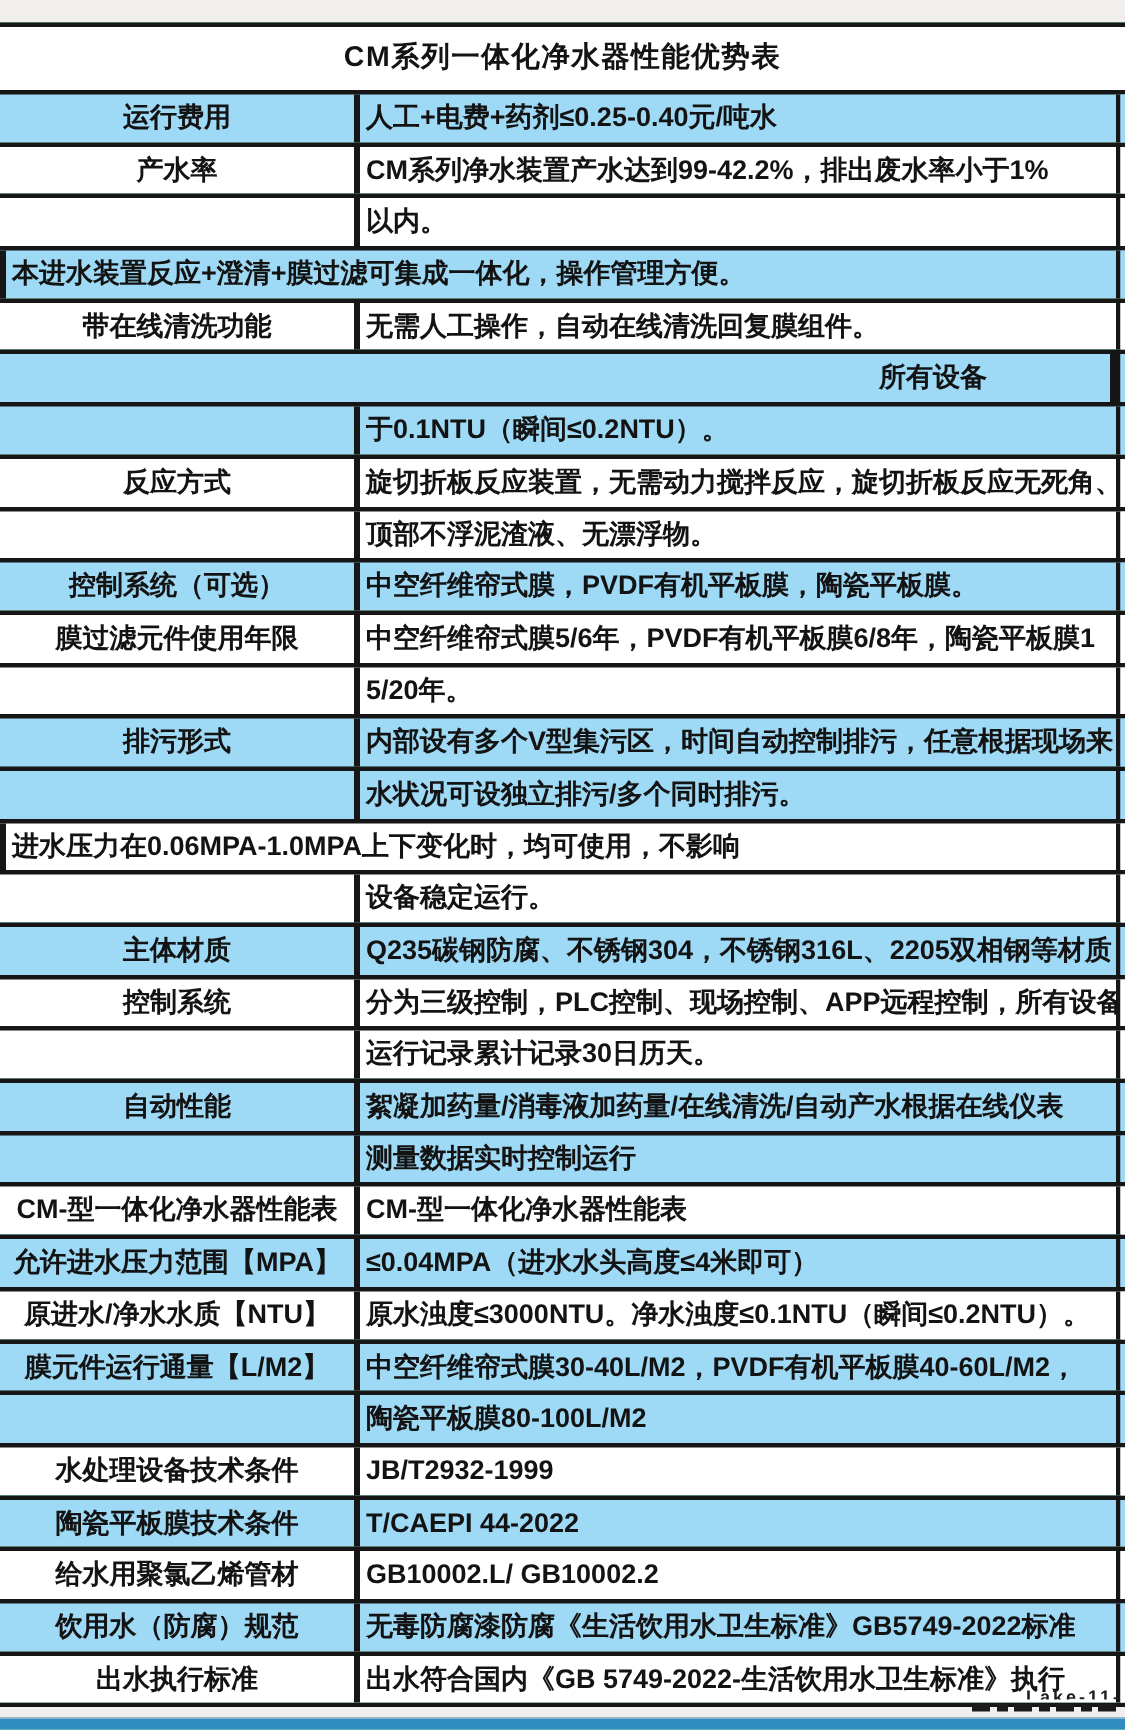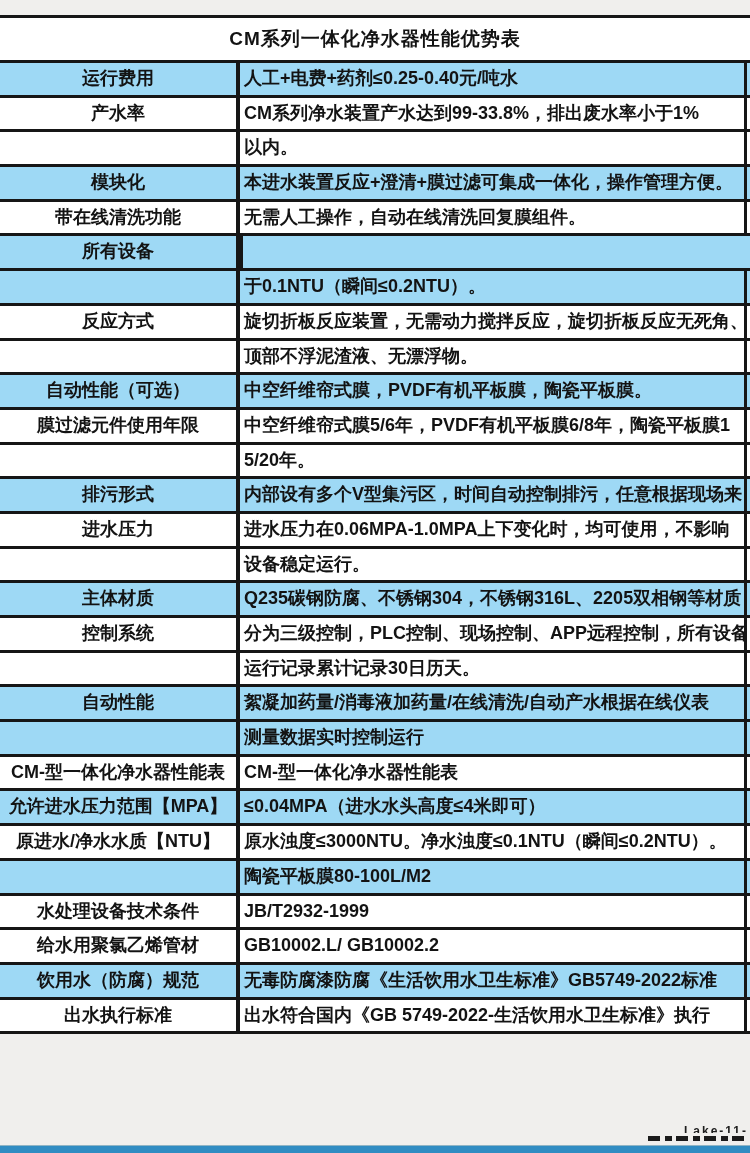--- a/index.html
+++ b/index.html
@@ -17,20 +17,21 @@
     background:#22c55e;
   }
   .title-row{
     height:42px;line-height:42px;text-align:center;
     background:#ffffff;font-size:19px;font-weight:700;
     letter-spacing:1px;
   }
   .row{
     display:flex;height:31.7px;background:#ffffff;
     border-top:3px solid #161616;
+    justify-content:flex-end;
   }
   .row.hl{background:#9ed9f5;}
   .cell-label{
     width:236px;flex:0 0 236px;text-align:center;
     line-height:31.7px;font-size:18px;font-weight:600;
     white-space:nowrap;overflow:hidden;
   }
   .col-divider{
     width:4px;flex:0 0 4px;background:#161616;
   }
@@ -68,33 +69,32 @@
       <div class="row hl">
     <div class="cell-label">运行费用</div>
     <div class="col-divider"></div>
     <div class="cell-value">人工+电费+药剂≤0.25-0.40元/吨水</div>
     <div class="right-border"></div>
     <div class="right-sliver" style="background: rgb(158, 217, 245);"></div>
   </div>
       <div class="row">
     <div class="cell-label">产水率</div>
     <div class="col-divider"></div>
-    <div class="cell-value">CM系列净水装置产水达到99-33.8%，排出废水率小于1%</div>
+    <div class="cell-value">CM系列净水装置产水达到99-42.2%，排出废水率小于1%</div>
     <div class="right-border"></div>
     <div class="right-sliver" style="background: rgb(255, 255, 255);"></div>
   </div>
       <div class="row">
     <div class="cell-label"></div>
     <div class="col-divider"></div>
     <div class="cell-value">以内。</div>
     <div class="right-border"></div>
     <div class="right-sliver" style="background: rgb(255, 255, 255);"></div>
   </div>
       <div class="row hl">
-    <div class="cell-label">模块化</div>
     <div class="col-divider"></div>
     <div class="cell-value">本进水装置反应+澄清+膜过滤可集成一体化，操作管理方便。</div>
     <div class="right-border"></div>
     <div class="right-sliver" style="background: rgb(158, 217, 245);"></div>
   </div>
       <div class="row">
     <div class="cell-label">带在线清洗功能</div>
     <div class="col-divider"></div>
     <div class="cell-value">无需人工操作，自动在线清洗回复膜组件。</div>
     <div class="right-border"></div>
@@ -121,21 +121,21 @@
     <div class="right-sliver" style="background: rgb(255, 255, 255);"></div>
   </div>
       <div class="row">
     <div class="cell-label"></div>
     <div class="col-divider"></div>
     <div class="cell-value">顶部不浮泥渣液、无漂浮物。</div>
     <div class="right-border"></div>
     <div class="right-sliver" style="background: rgb(255, 255, 255);"></div>
   </div>
       <div class="row hl">
-    <div class="cell-label">自动性能（可选）</div>
+    <div class="cell-label">控制系统（可选）</div>
     <div class="col-divider"></div>
     <div class="cell-value">中空纤维帘式膜，PVDF有机平板膜，陶瓷平板膜。</div>
     <div class="right-border"></div>
     <div class="right-sliver" style="background: rgb(158, 217, 245);"></div>
   </div>
       <div class="row">
     <div class="cell-label">膜过滤元件使用年限</div>
     <div class="col-divider"></div>
     <div class="cell-value">中空纤维帘式膜5/6年，PVDF有机平板膜6/8年，陶瓷平板膜1</div>
     <div class="right-border"></div>
@@ -148,22 +148,28 @@
     <div class="right-border"></div>
     <div class="right-sliver" style="background: rgb(255, 255, 255);"></div>
   </div>
       <div class="row hl">
     <div class="cell-label">排污形式</div>
     <div class="col-divider"></div>
     <div class="cell-value">内部设有多个V型集污区，时间自动控制排污，任意根据现场来</div>
     <div class="right-border"></div>
     <div class="right-sliver" style="background: rgb(158, 217, 245);"></div>
   </div>
-      <div class="row">
-    <div class="cell-label">进水压力</div>
+      <div class="row hl">
+    <div class="cell-label"></div>
+    <div class="col-divider"></div>
+    <div class="cell-value">水状况可设独立排污/多个同时排污。</div>
+    <div class="right-border"></div>
+    <div class="right-sliver" style="background: rgb(158, 217, 245);"></div>
+  </div>
+      <div class="row">
     <div class="col-divider"></div>
     <div class="cell-value">进水压力在0.06MPA-1.0MPA上下变化时，均可使用，不影响</div>
     <div class="right-border"></div>
     <div class="right-sliver" style="background: rgb(255, 255, 255);"></div>
   </div>
       <div class="row">
     <div class="cell-label"></div>
     <div class="col-divider"></div>
     <div class="cell-value">设备稳定运行。</div>
     <div class="right-border"></div>
@@ -219,32 +225,46 @@
     <div class="right-sliver" style="background: rgb(158, 217, 245);"></div>
   </div>
       <div class="row">
     <div class="cell-label">原进水/净水水质【NTU】</div>
     <div class="col-divider"></div>
     <div class="cell-value">原水浊度≤3000NTU。净水浊度≤0.1NTU（瞬间≤0.2NTU）。</div>
     <div class="right-border"></div>
     <div class="right-sliver" style="background: rgb(255, 255, 255);"></div>
   </div>
       <div class="row hl">
+    <div class="cell-label">膜元件运行通量【L/M2】</div>
+    <div class="col-divider"></div>
+    <div class="cell-value">中空纤维帘式膜30-40L/M2，PVDF有机平板膜40-60L/M2，</div>
+    <div class="right-border"></div>
+    <div class="right-sliver" style="background: rgb(158, 217, 245);"></div>
+  </div>
+      <div class="row hl">
     <div class="cell-label"></div>
     <div class="col-divider"></div>
     <div class="cell-value">陶瓷平板膜80-100L/M2</div>
     <div class="right-border"></div>
     <div class="right-sliver" style="background: rgb(158, 217, 245);"></div>
   </div>
       <div class="row">
     <div class="cell-label">水处理设备技术条件</div>
     <div class="col-divider"></div>
     <div class="cell-value">JB/T2932-1999</div>
     <div class="right-border"></div>
     <div class="right-sliver" style="background: rgb(255, 255, 255);"></div>
+  </div>
+      <div class="row hl">
+    <div class="cell-label">陶瓷平板膜技术条件</div>
+    <div class="col-divider"></div>
+    <div class="cell-value">T/CAEPI 44-2022</div>
+    <div class="right-border"></div>
+    <div class="right-sliver" style="background: rgb(158, 217, 245);"></div>
   </div>
       <div class="row">
     <div class="cell-label">给水用聚氯乙烯管材</div>
     <div class="col-divider"></div>
     <div class="cell-value">GB10002.L/ GB10002.2</div>
     <div class="right-border"></div>
     <div class="right-sliver" style="background: rgb(255, 255, 255);"></div>
   </div>
       <div class="row hl">
     <div class="cell-label">饮用水（防腐）规范</div>

